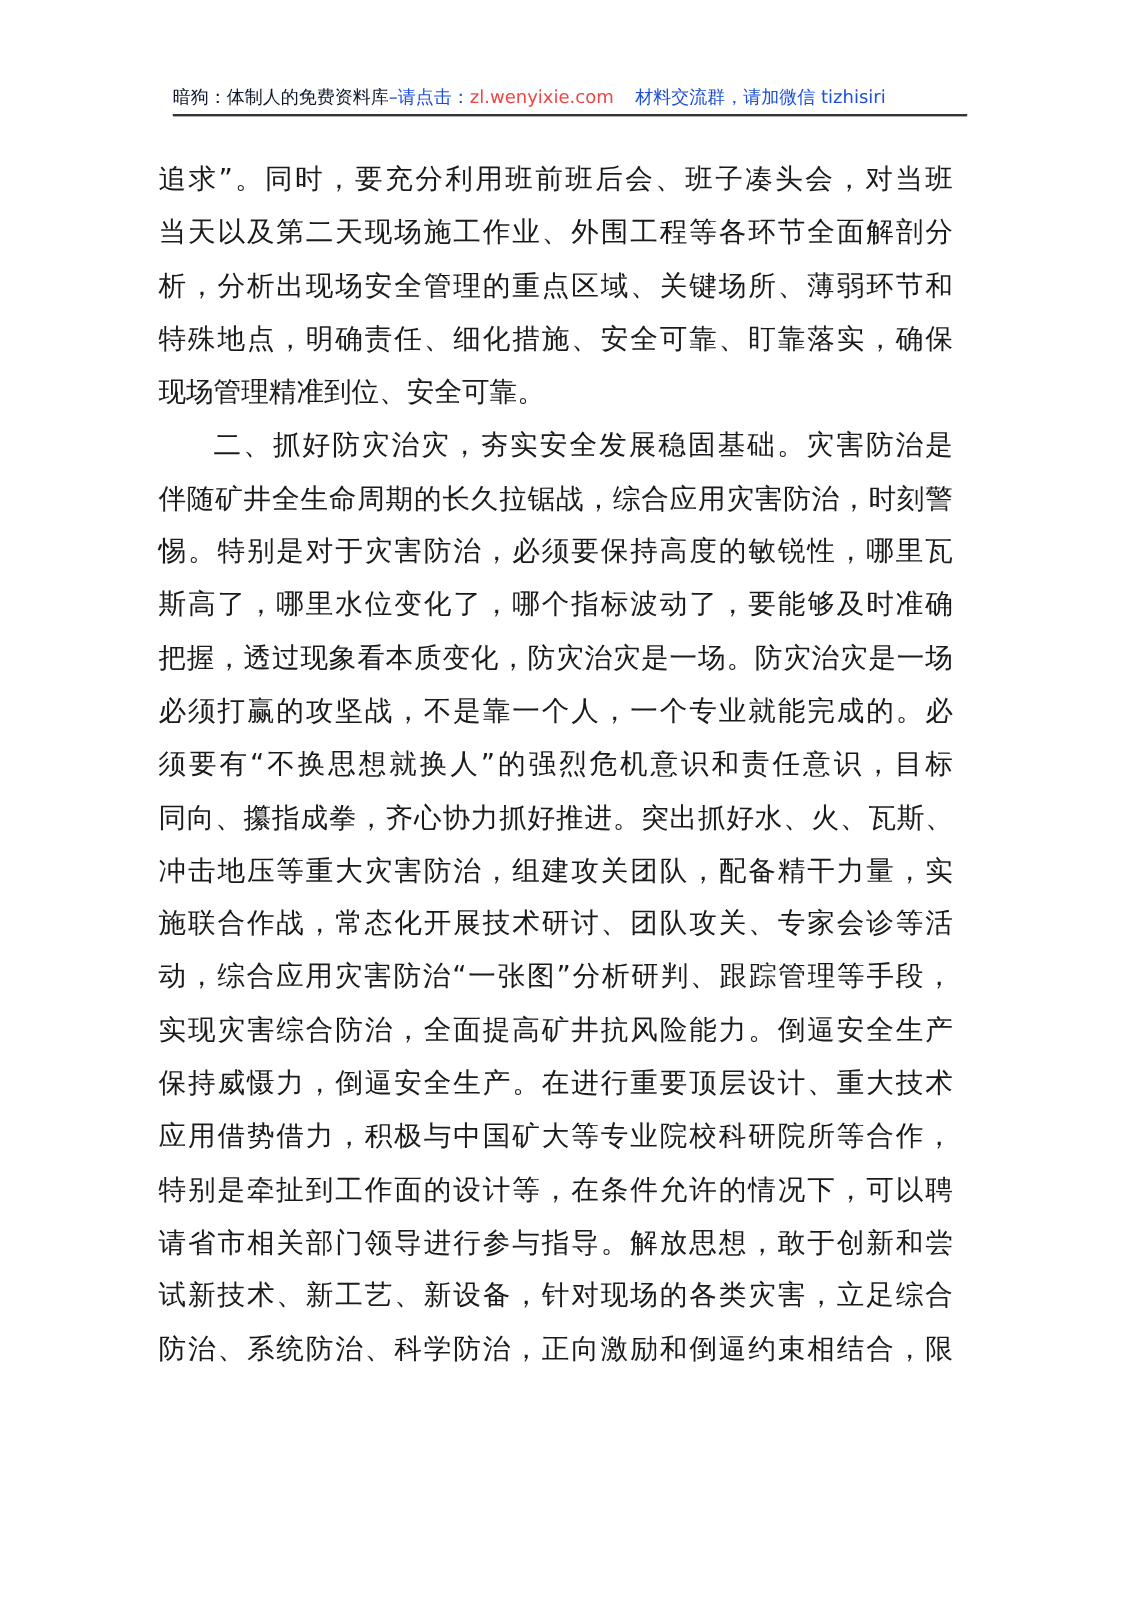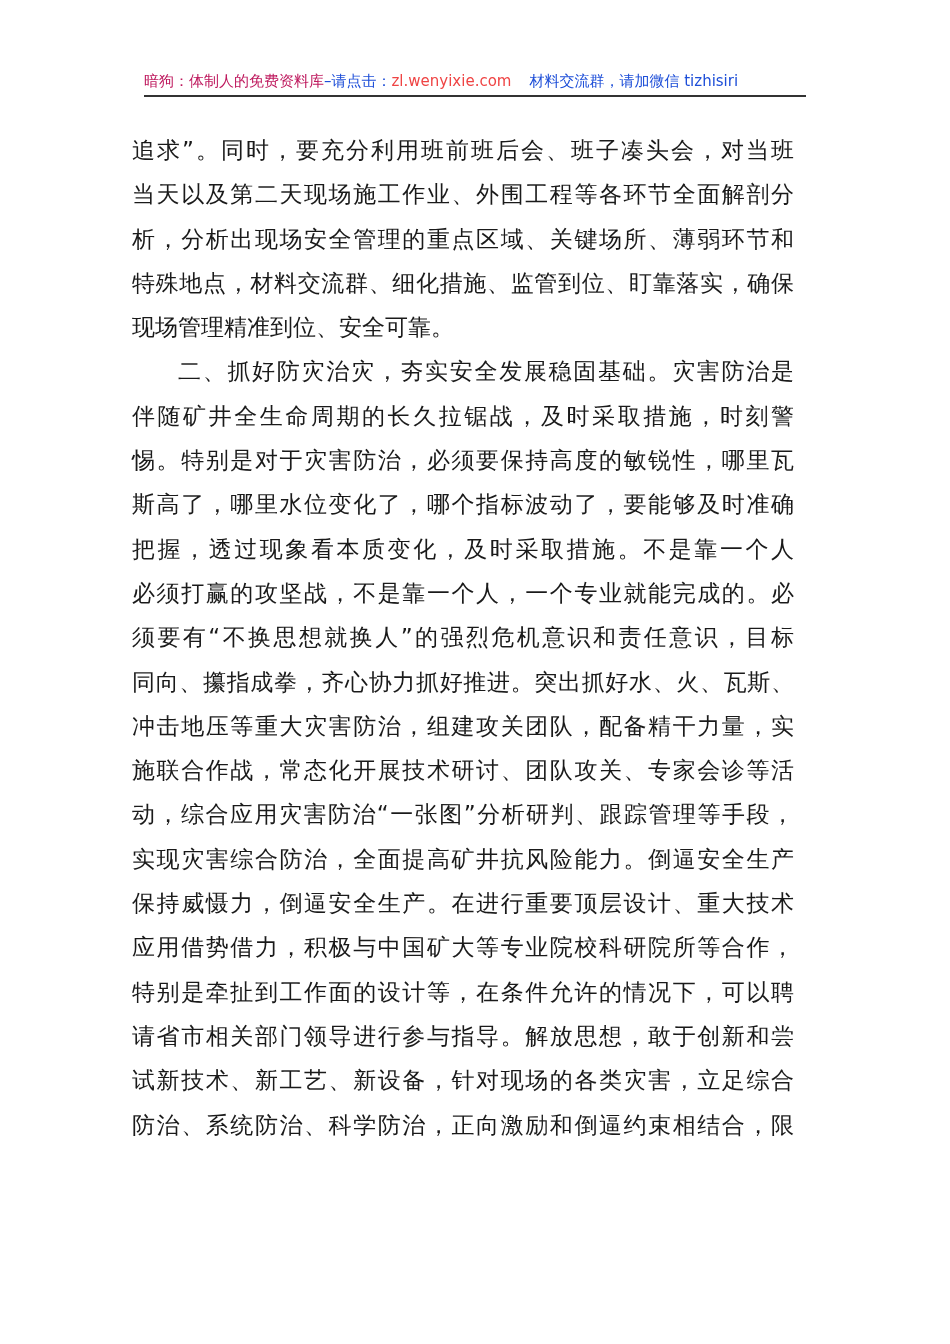--- a/index.html
+++ b/index.html
@@ -1,20 +1,20 @@
 <!DOCTYPE html>
 <html><head>
 <meta charset="utf-8">
 <style>
   html, body { margin: 0; padding: 0; background: #ffffff; }
   body { width: 950px; height: 1344px; position: relative; overflow: hidden;
          font-family: "DejaVu Sans", "Liberation Sans", sans-serif; color: #1a1a1a; }
   .header { position: absolute; left: 144px; top: 68px; width: 662px; height: 26px;
             font-size: 15px; line-height: 26px; white-space: nowrap; }
-  .header .red { color: #be185d; }
+  .header .red { color: #0f172a; }
   .header .dark { color: #1d4ed8; text-align: center; }
   .header .blue { color: #ef4444; }
   .header .gap { display: inline-block; width: 18px; }
   .header-rule { position: absolute; left: 144px; top: 95px; width: 662px; height: 2px; background: #333; }
   .body { position: absolute; left: 132px; top: 128px; width: 662px; }
   .line { display: block; height: 44.3px; line-height: 44.3px; font-size: 23px;
           white-space: nowrap; text-align: justify; text-align-last: justify; overflow: visible; }
   .line.last { text-align-last: left; }
   .line.indent { padding-left: 46px; }
 </style>
@@ -23,27 +23,27 @@
 
 <div class="header">
   <span class="red">暗狗：体制人的免费资料库</span><span class="dark">–请点击：</span><span class="blue">zl.wenyixie.com</span><span class="gap"></span><span class="dark">材料交流群，请加微信 tizhisiri</span>
 </div>
 <div class="header-rule"></div>
 
 <div class="body">
   <span class="line">追求”。同时，要充分利用班前班后会、班子凑头会，对当班</span>
   <span class="line">当天以及第二天现场施工作业、外围工程等各环节全面解剖分</span>
   <span class="line">析，分析出现场安全管理的重点区域、关键场所、薄弱环节和</span>
-  <span class="line">特殊地点，材料交流群、细化措施、监管到位、盯靠落实，确保</span>
+  <span class="line">特殊地点，明确责任、细化措施、安全可靠、盯靠落实，确保</span>
   <span class="line last">现场管理精准到位、安全可靠。</span>
   <span class="line indent">二、抓好防灾治灾，夯实安全发展稳固基础。灾害防治是</span>
-  <span class="line">伴随矿井全生命周期的长久拉锯战，及时采取措施，时刻警</span>
+  <span class="line">伴随矿井全生命周期的长久拉锯战，综合应用灾害防治，时刻警</span>
   <span class="line">惕。特别是对于灾害防治，必须要保持高度的敏锐性，哪里瓦</span>
   <span class="line">斯高了，哪里水位变化了，哪个指标波动了，要能够及时准确</span>
-  <span class="line">把握，透过现象看本质变化，及时采取措施。不是靠一个人</span>
+  <span class="line">把握，透过现象看本质变化，防灾治灾是一场。防灾治灾是一场</span>
   <span class="line">必须打赢的攻坚战，不是靠一个人，一个专业就能完成的。必</span>
   <span class="line">须要有“不换思想就换人”的强烈危机意识和责任意识，目标</span>
   <span class="line">同向、攥指成拳，齐心协力抓好推进。突出抓好水、火、瓦斯、</span>
   <span class="line">冲击地压等重大灾害防治，组建攻关团队，配备精干力量，实</span>
   <span class="line">施联合作战，常态化开展技术研讨、团队攻关、专家会诊等活</span>
   <span class="line">动，综合应用灾害防治“一张图”分析研判、跟踪管理等手段，</span>
   <span class="line">实现灾害综合防治，全面提高矿井抗风险能力。倒逼安全生产</span>
   <span class="line">保持威慑力，倒逼安全生产。在进行重要顶层设计、重大技术</span>
   <span class="line">应用借势借力，积极与中国矿大等专业院校科研院所等合作，</span>
   <span class="line">特别是牵扯到工作面的设计等，在条件允许的情况下，可以聘</span>

